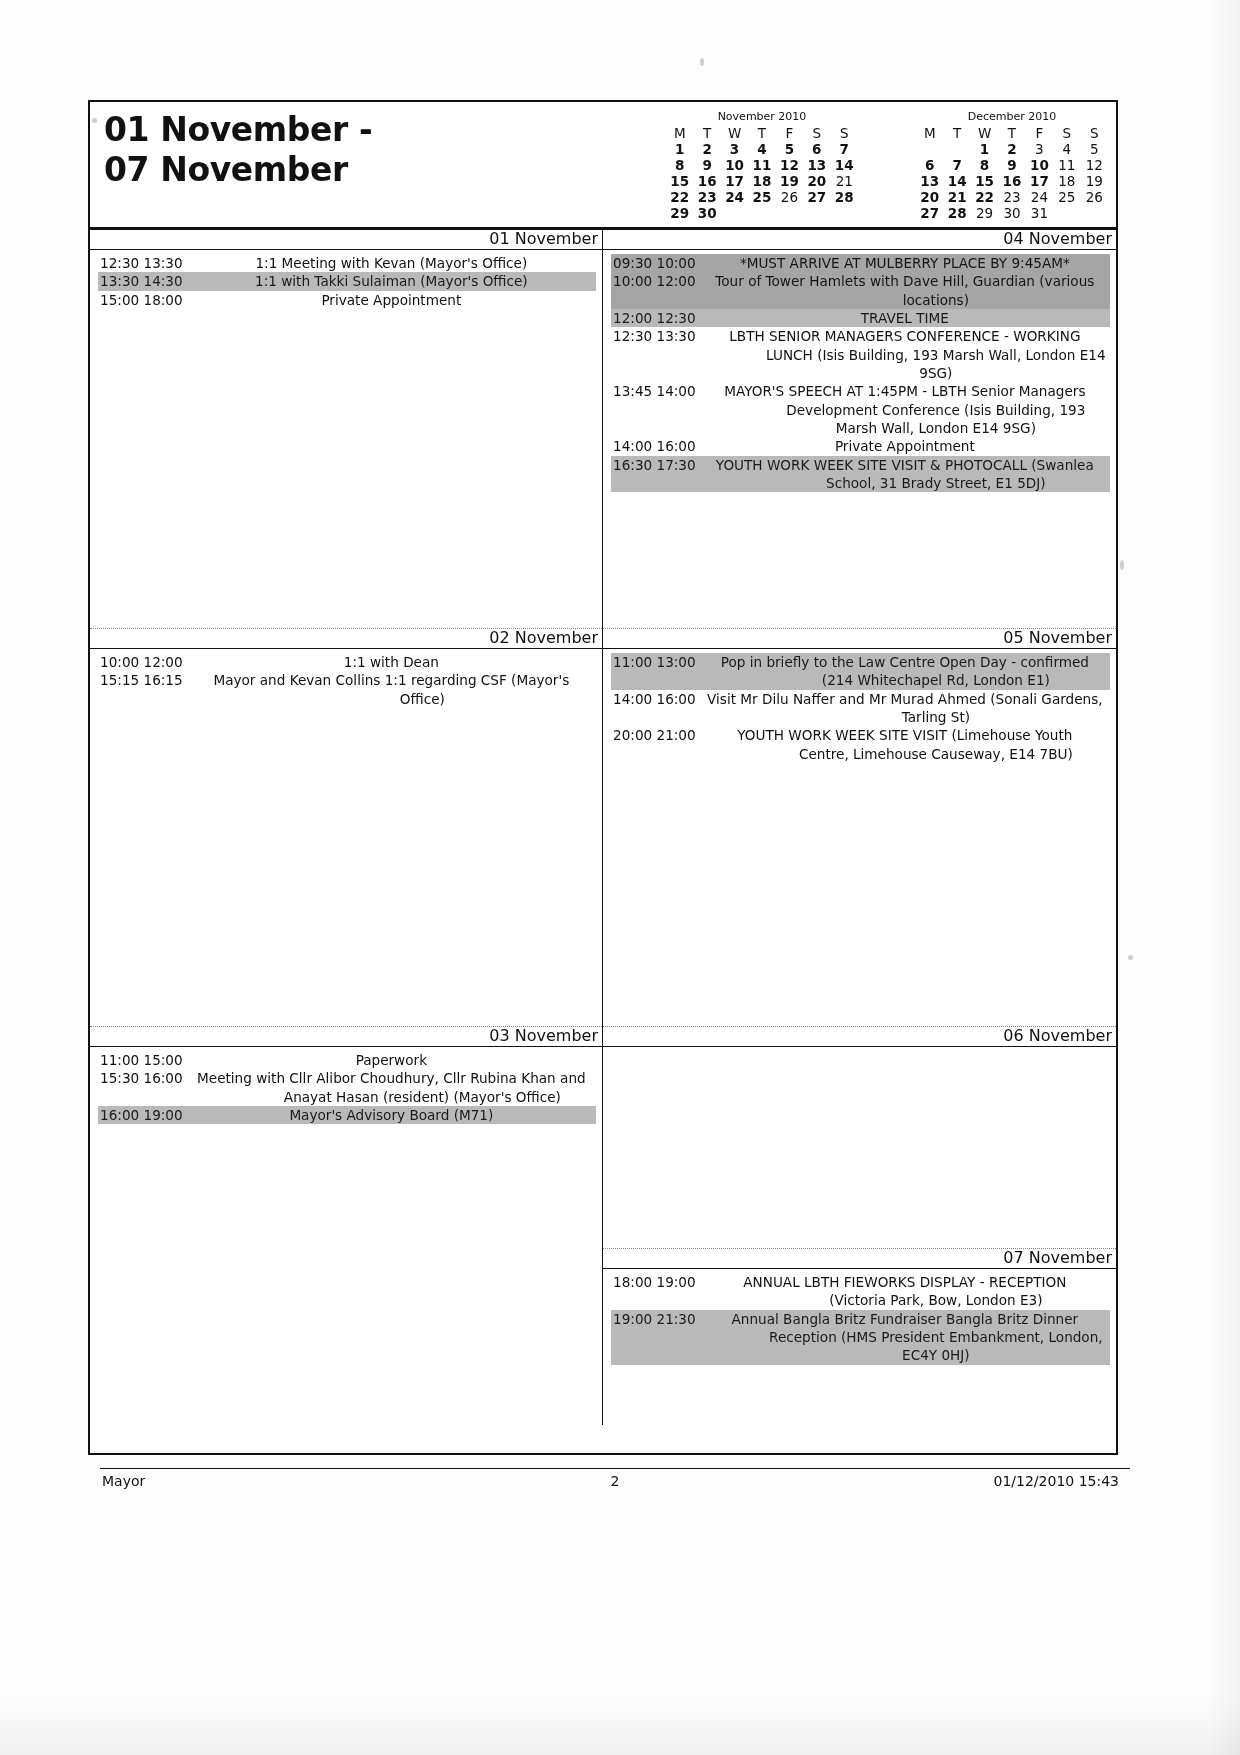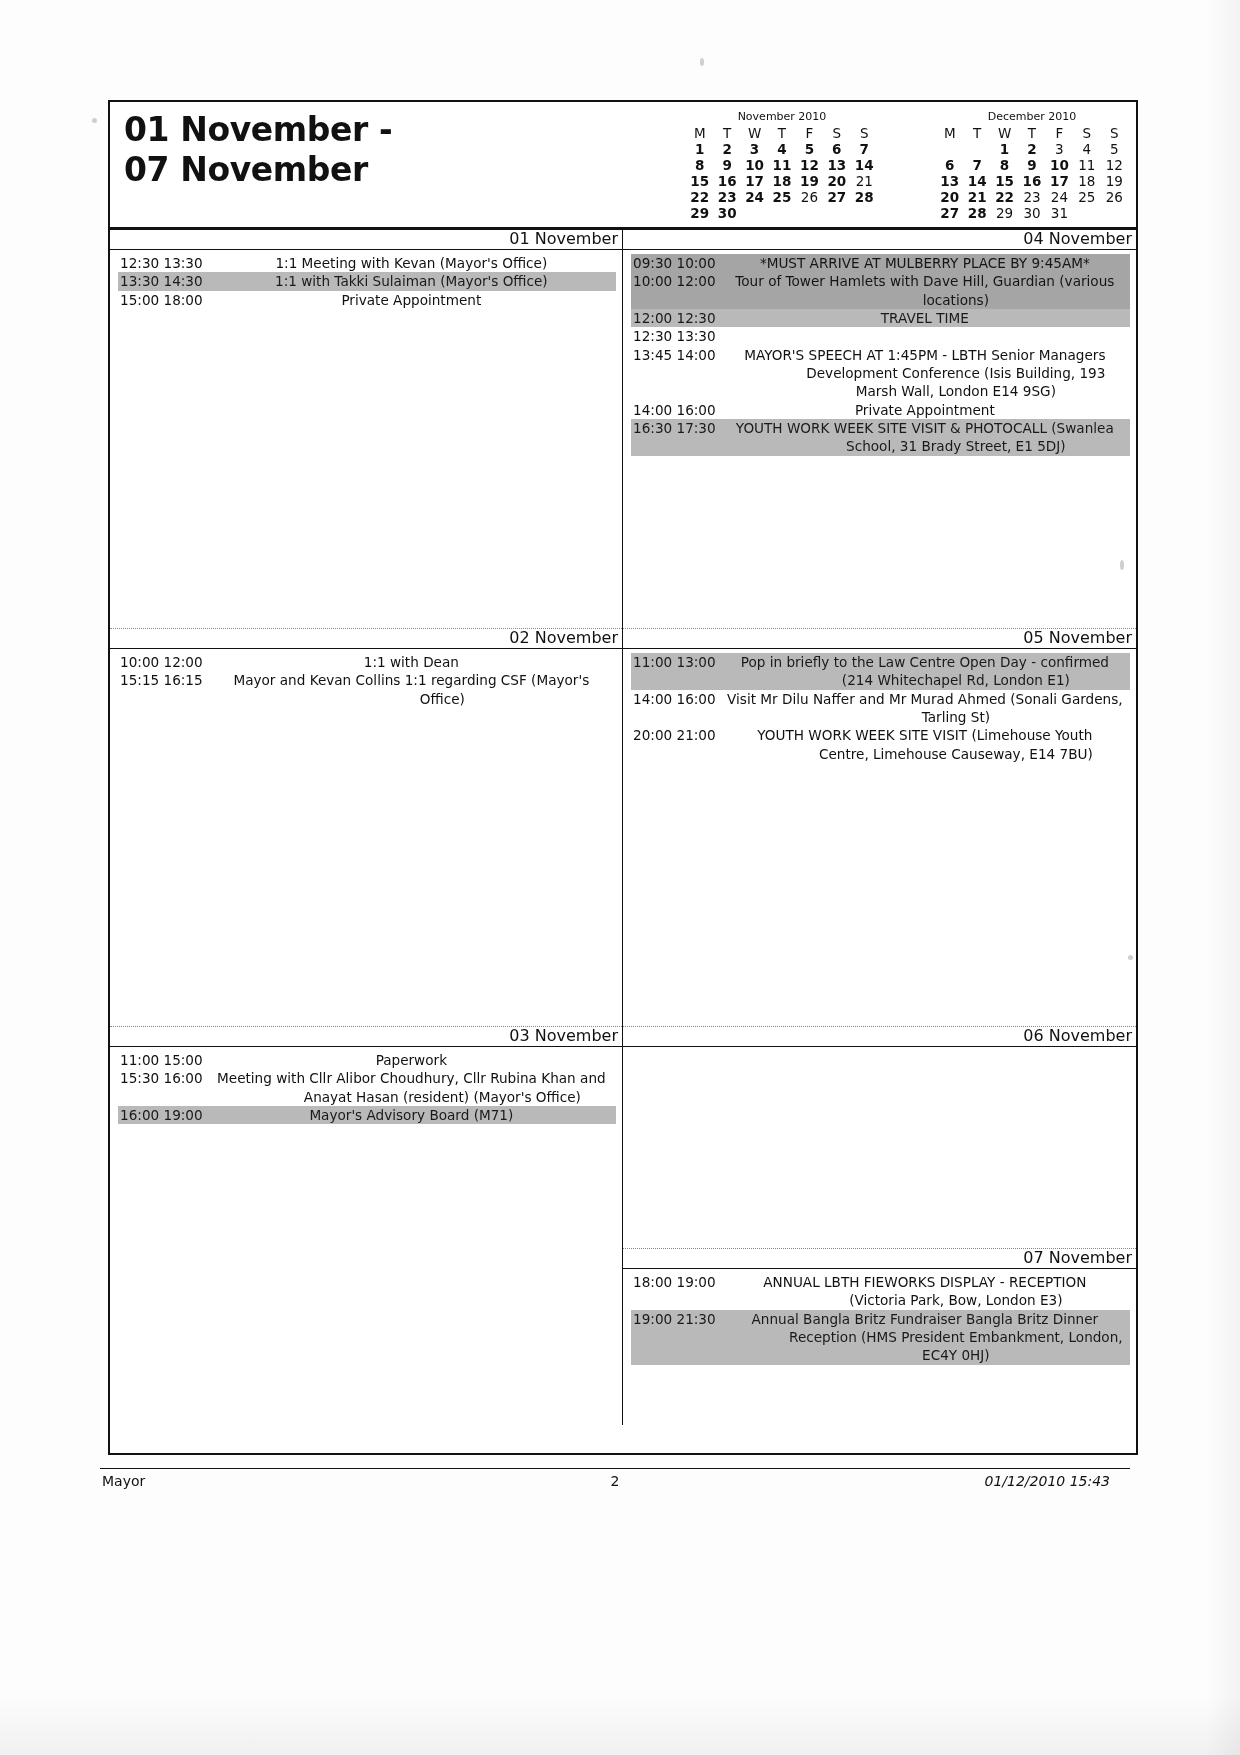--- a/index.html
+++ b/index.html
@@ -30,21 +30,21 @@
     background: linear-gradient(to right, rgba(0,0,0,0.0), rgba(0,0,0,0.045));
   }
   .scan-edge-bottom {
     position: absolute;
     left: 0; bottom: 0;
     width: 1240px; height: 60px;
     background: linear-gradient(to bottom, rgba(0,0,0,0.0), rgba(0,0,0,0.05));
   }
   .sheet {
     position: absolute;
-    left: 108px;
+    left: 88px;
     top: 100px;
     width: 1030px;
     height: 1355px;
     border: 2px solid #111;
     box-sizing: border-box;
     background: #fff;
   }
 
   
   .header {
@@ -189,21 +189,21 @@
     width: 100%;
     margin-bottom: 4px;
   }
   .footer-row {
     position: relative;
     height: 20px;
     text-align: center;
   }
   .footer-left { position: absolute; left: 2px; top: 0; }
   .footer-center { position: absolute; left: 50%; transform: translateX(-50%); top: 0; }
-  .footer-right { position: absolute; right: 20px; top: 0; font-style: italic; }
+  .footer-right { position: absolute; right: 11px; top: 0; }
 
   .speck {
     position: absolute;
     background: #cfcfcf;
     border-radius: 50%;
   }
 </style>
 </head>
 <body>
 
@@ -438,20 +438,24 @@
                 <span>Tour of Tower Hamlets with Dave Hill, Guardian (various</span>
                 <span class="cont">locations)</span>
               </span>
             </div>
             <div class="appt hl">
               <span class="time">12:00 12:30</span>
               <span class="desc">TRAVEL TIME</span>
             </div>
             <div class="appt">
               <span class="time">12:30 13:30</span>
+              <span class="desc">
+                <span>LBTH SENIOR MANAGERS CONFERENCE - WORKING</span>
+                <span class="cont">LUNCH (Isis Building, 193 Marsh Wall, London E14 9SG)</span>
+              </span>
             </div>
             <div class="appt">
               <span class="time">13:45 14:00</span>
               <span class="desc">
                 <span>MAYOR'S SPEECH AT 1:45PM - LBTH Senior Managers</span>
                 <span class="cont">Development Conference (Isis Building, 193 Marsh Wall, London E14 9SG)</span>
               </span>
             </div>
             <div class="appt">
               <span class="time">14:00 16:00</span>

